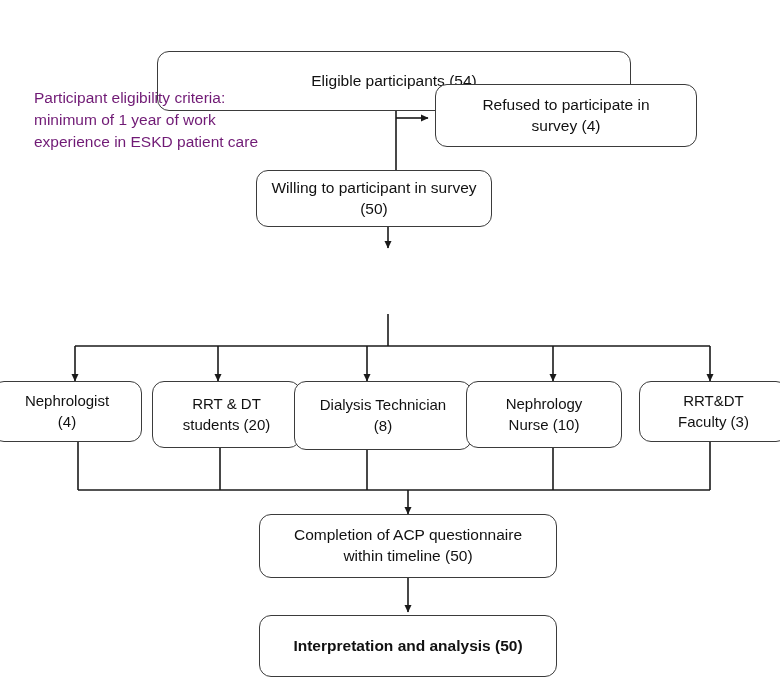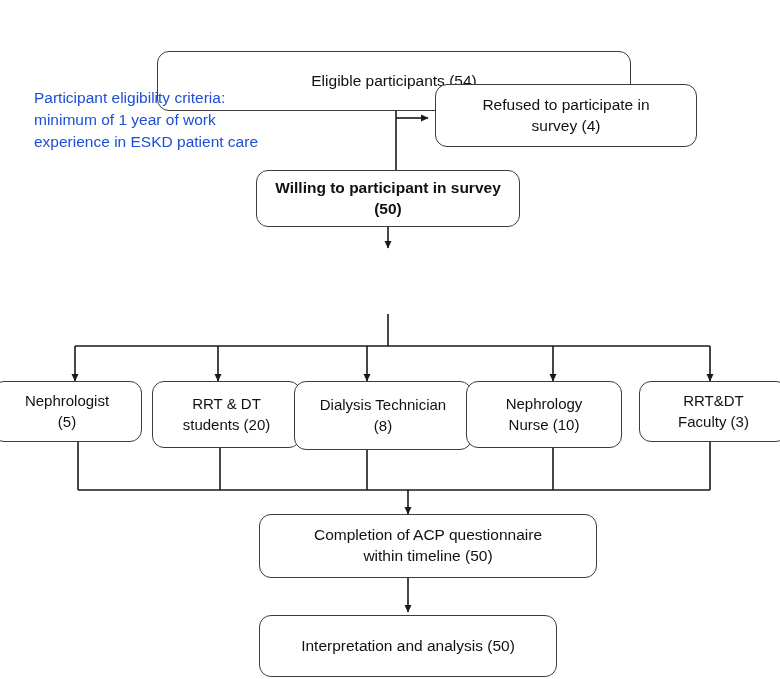--- a/index.html
+++ b/index.html
@@ -44,21 +44,21 @@
   }
   .node-box .node-label {
     display: block;
     white-space: pre-line;
   }
   .small-node {
     font-size: 15px;
   }
   .note-text {
     position: absolute;
-    color: #1d4ed8;
+    color: #701a75;
     font-size: 15.5px;
     line-height: 1.42;
     white-space: pre-line;
     text-align: left;
     z-index: 2;
   }
 </style>
 </head>
 <body>
 
@@ -109,29 +109,29 @@
 
   <div class="note-text" style="left:34px; top:87px; width:280px;">Participant eligibility criteria:
 minimum of 1 year of work
 experience in ESKD patient care</div>
 
   <div class="node-box" style="left:435px; top:84px; width:262px; height:63px;">
     <span class="node-label">Refused to participate in
 survey (4)</span>
   </div>
 
-  <div class="node-box" style="left:256px; top:170px; width:264px; height:57px;font-weight:bold;">
+  <div class="node-box" style="left:256px; top:170px; width:236px; height:57px;">
     <span class="node-label">Willing to participant in survey
 (50)</span>
   </div>
 
 
   <div class="node-box small-node" style="left:-8px; top:381px; width:150px; height:61px;">
     <span class="node-label">Nephrologist
-(5)</span>
+(4)</span>
   </div>
 
   <div class="node-box small-node" style="left:152px; top:381px; width:149px; height:67px;">
     <span class="node-label">RRT &amp; DT
 students (20)</span>
   </div>
 
   <div class="node-box small-node" style="left:294px; top:381px; width:178px; height:69px;">
     <span class="node-label">Dialysis Technician
 (8)</span>
@@ -140,22 +140,22 @@
   <div class="node-box small-node" style="left:466px; top:381px; width:156px; height:67px;">
     <span class="node-label">Nephrology
 Nurse (10)</span>
   </div>
 
   <div class="node-box small-node" style="left:639px; top:381px; width:149px; height:61px;">
     <span class="node-label">RRT&amp;DT
 Faculty (3)</span>
   </div>
 
-  <div class="node-box" style="left:259px; top:514px; width:338px; height:64px;">
+  <div class="node-box" style="left:259px; top:514px; width:298px; height:64px;">
     <span class="node-label">Completion of ACP questionnaire
 within timeline (50)</span>
   </div>
 
-  <div class="node-box" style="left:259px; top:615px; width:298px; height:62px;">
+  <div class="node-box" style="left:259px; top:615px; width:298px; height:62px;font-weight:bold;">
     <span class="node-label">Interpretation and analysis (50)</span>
   </div>
 
 </div>
 
 </body></html>

